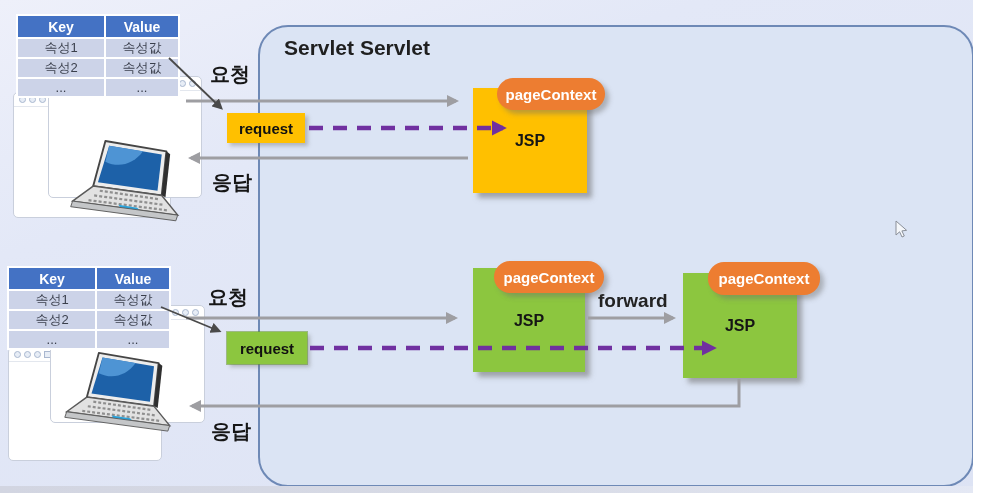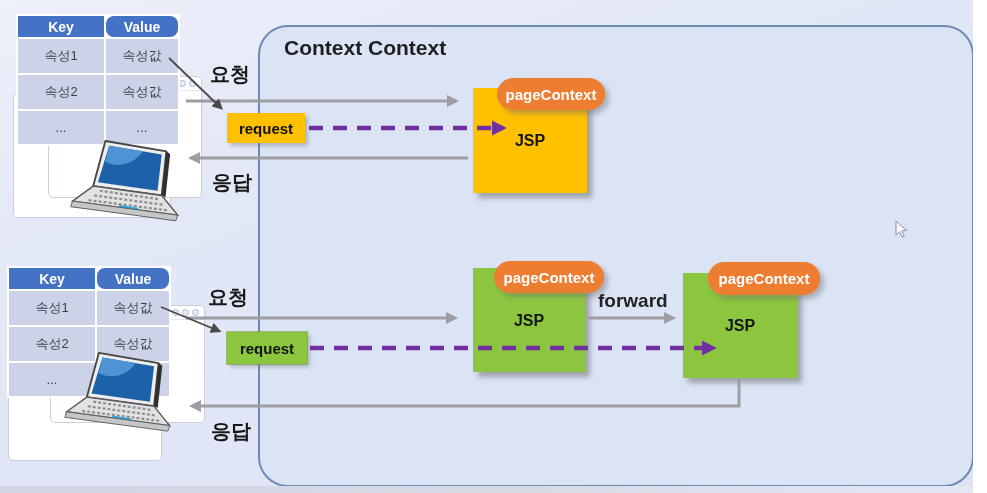--- a/index.html
+++ b/index.html
@@ -13,22 +13,22 @@
   
   .container-box{position:absolute;left:258px;top:25px;width:712px;height:458px;
     border:2px solid var(--container-border-blue,#6e89b6);border-radius:30px;
     background:var(--container-fill,#dbe4f4);z-index:1;}
   .container-title{position:absolute;left:24px;top:9px;font-size:21px;font-weight:700;color:#1f1f1f;}
   
   table.attr-table{position:absolute;border-collapse:separate;border-spacing:2px;background:#fff;z-index:6;}
   .attr-table th{background:var(--table-header-bg,#4472C4);color:#fff;font-weight:700;font-size:14px;
     padding:1px 4px;height:19px;text-align:center;}
   .attr-table td{background:var(--table-row-bg,#CCD3E8);color:#3a3f4c;font-size:13px;
-    text-align:center;padding:8px 4px;height:17px;}
-  .attr-table .c1{width:78px;margin-top:20px;} .attr-table .c2{width:64px;border-radius:8px;}
+    text-align:center;padding:0 4px;height:17px;}
+  .attr-table .c1{width:78px;margin-top:20px;} .attr-table .c2{width:64px;}
   .tbl-top{left:16px;top:14px;} .tbl-bottom{left:7px;top:266px;}
   
   .bwin{position:absolute;background:#fff;border:1px solid #c9cfdc;border-radius:5px;z-index:4;}
   .bwin .bar{height:13px;border-bottom:1px solid #e3e7ee;display:flex;align-items:center;gap:3px;padding:0 5px;}
   .bwin .bar.right{justify-content:flex-end;}
   .dot{width:5px;height:5px;border-radius:50%;border:1px solid #a9b7cf;background:#e7edf6;}
   .sq{width:5px;height:5px;border:1px solid #a9b7cf;background:#e7edf6;}
   .bwinA-top{left:13px;top:92px;width:156px;height:124px;}
   .bwinB-top{left:48px;top:76px;width:152px;height:120px;}
   .bwinB-bottom{left:50px;top:305px;width:153px;height:116px;}
@@ -73,21 +73,21 @@
 </style>
 </head>
 <body>
 
 <div class="stage">
 
   <div class="right-margin"></div>
   <div class="bottom-strip"></div>
 
   <div class="container-box">
-    <div class="container-title">Context Context</div>
+    <div class="container-title">Servlet Servlet</div>
   </div>
 
   <div class="bwin bwinA-top">
     <div class="bar">
       <span class="dot"></span>
       <span class="dot"></span>
       <span class="dot"></span>
       <span class="sq"></span>
     </div>
   </div>

